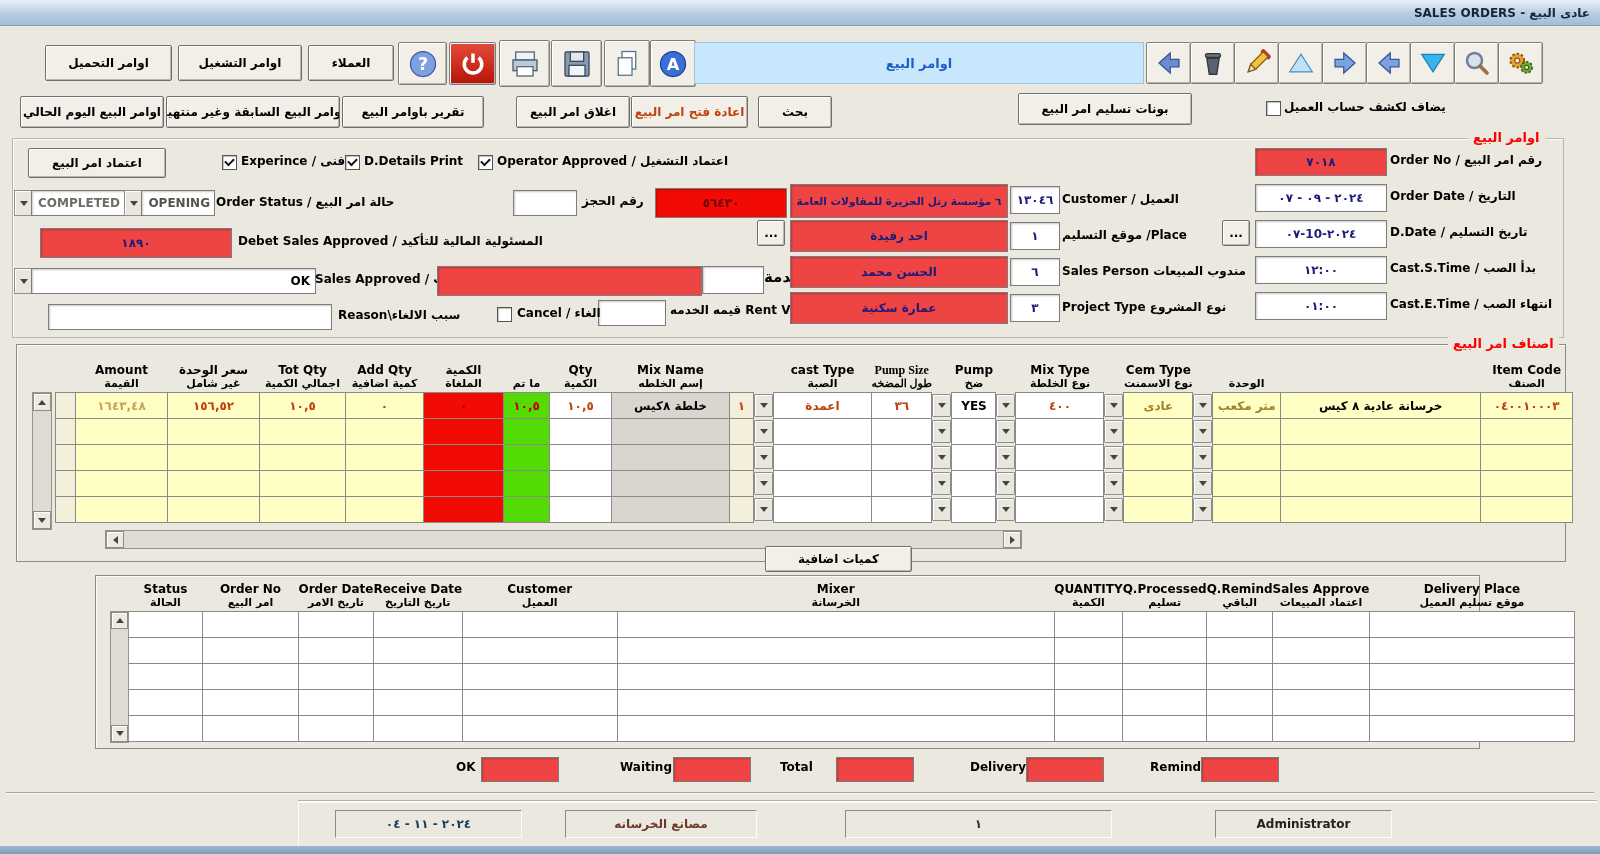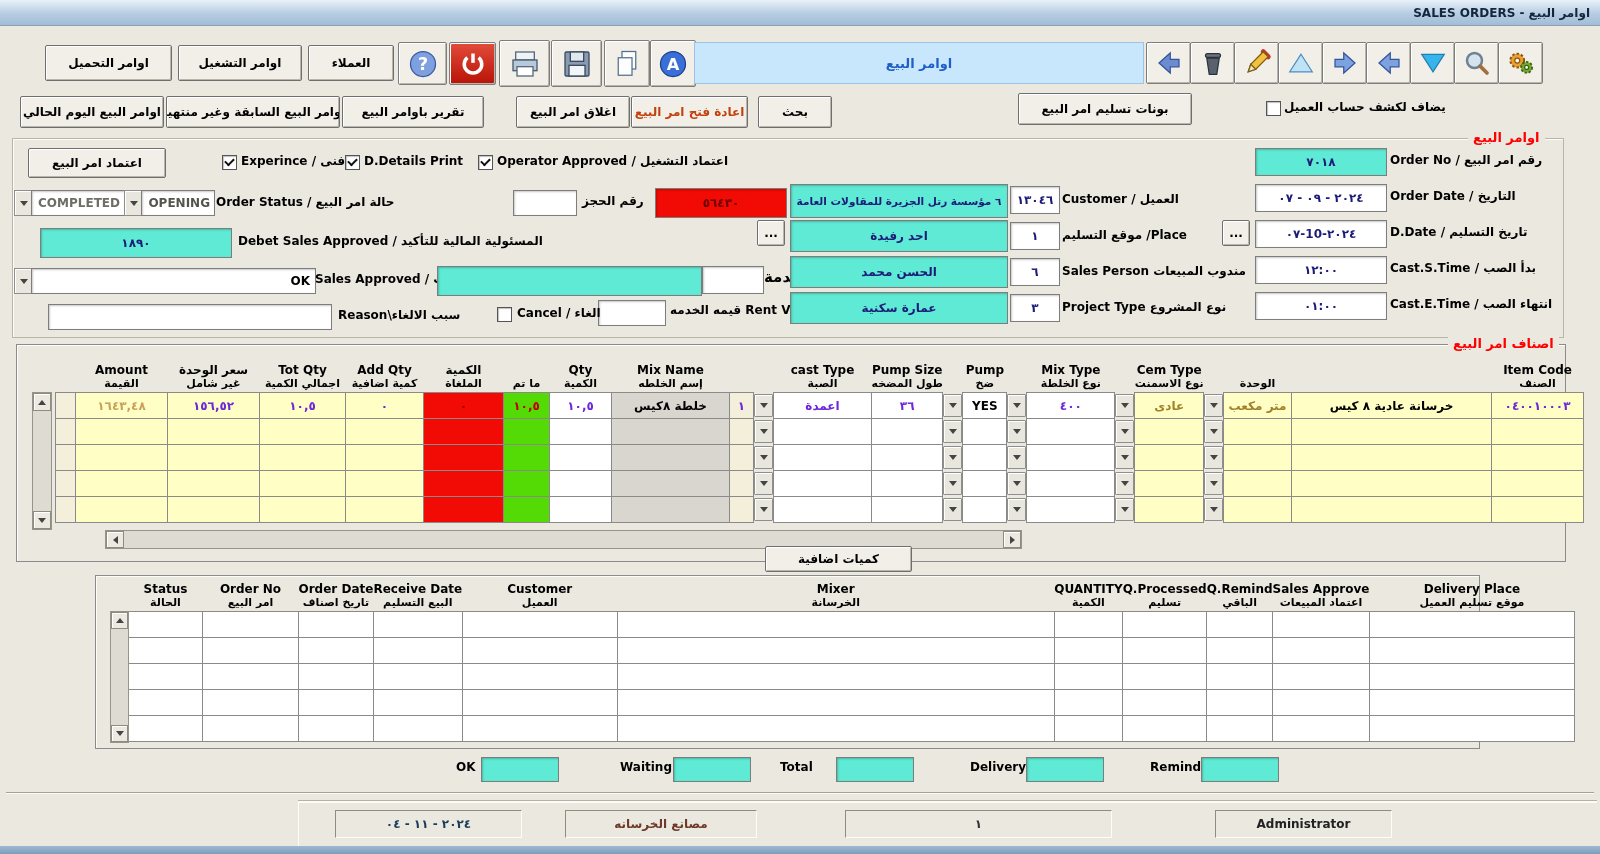--- a/index.html
+++ b/index.html
@@ -14,21 +14,21 @@
   
   .btn{position:absolute;background:#f1efe8;border:1px solid #6f6f6f;border-radius:2px;
     box-shadow:inset 1px 1px 0 #ffffff, inset -1px -1px 0 #b9b5a8;
     display:flex;align-items:center;justify-content:center;
     font-size:12px;font-weight:bold;color:#000;white-space:nowrap;overflow:hidden;cursor:default;}
   .btn.disabled{color:#c2410c;}
   .inp{position:absolute;background:#fff;border:1px solid #7d7d7d;
     box-shadow:inset 1px 1px 2px rgba(0,0,0,.22);
     display:flex;align-items:center;justify-content:center;
     font-size:12px;font-weight:bold;color:#1b1b78;white-space:nowrap;overflow:hidden;}
-  .inp.yellow{background:#5eead4;}
+  .inp.yellow{background:#ef4444;}
   .inp.red{background:#f10b04;color:#6e0000;}
   .lbl{position:absolute;font-size:12px;font-weight:bold;color:#000;white-space:nowrap;}
   .red-title{position:absolute;color:#ff0000;font-size:13px;font-weight:bold;
     background:#ebe8df;padding:0 5px;white-space:nowrap;z-index:5;}
   .cb{position:absolute;width:13px;height:13px;background:#fff;border:1px solid #555;
     box-shadow:inset 1px 1px 1px rgba(0,0,0,.25);}
   .cb.checked::after{content:"";position:absolute;left:2px;top:2px;width:7px;height:4px;
     border-left:2px solid #111;border-bottom:2px solid #111;transform:rotate(-45deg);}
   .dd{width:17px;height:21px;margin:auto;background:#e9e6de;border:1px solid #8e8e8e;border-radius:1px;
     box-shadow:inset 1px 1px 0 #fff;display:flex;align-items:center;justify-content:center;}
@@ -52,21 +52,21 @@
   
   table{border-collapse:collapse;table-layout:fixed;position:absolute;}
   th.hdr{border:none;padding:0 0 2px 0;vertical-align:bottom;text-align:center;overflow:visible;}
   .h-en{font-size:12px;font-weight:bold;white-space:nowrap;line-height:14px;}
   .h-ar{font-size:11px;font-weight:bold;white-space:nowrap;line-height:13px;}
   td.gcell{border:1px solid #8a8a8a;height:25px;font-size:12px;font-weight:bold;
     text-align:center;white-space:nowrap;overflow:hidden;padding:0 2px;}
   td.combo-cell{border:none;padding:0;}
   .c-yellow{background:#ffffc5;} .c-red{background:#f10b04;} .c-green{background:#54da04;}
   .c-white{background:#fff;} .c-gray{background:#d9d6d0;} .c-beige{background:#f3efdb;}
-  .v-navy{color:#6d28d9;} .v-pale{color:#c9a158;} .v-dred{color:#8c0000;}
+  .v-navy{color:#c2410c;} .v-pale{color:#c9a158;} .v-dred{color:#8c0000;}
   .v-red{color:#c00000;} .v-black{color:#000;} .v-brown{color:#a3802a;}
   #orders-table td.gcell{background:#fff;height:25px;}
   .cell-rtl{direction:rtl;text-align:right;}
   
   .vscroll,.hscroll{position:absolute;background:#dedbd2;border:1px solid #979489;}
   .sbtn{position:absolute;background:#ece9e0;border:1px solid #8e8b80;box-shadow:inset 1px 1px 0 #fff;
     display:flex;align-items:center;justify-content:center;}
   .tri-up{width:0;height:0;border-left:4px solid transparent;border-right:4px solid transparent;border-bottom:5px solid #444;}
   .tri-dn{width:0;height:0;border-left:4px solid transparent;border-right:4px solid transparent;border-top:5px solid #444;}
   .tri-lf{width:0;height:0;border-top:4px solid transparent;border-bottom:4px solid transparent;border-right:5px solid #444;}
@@ -78,21 +78,21 @@
     background:#ebe8df;display:flex;align-items:center;justify-content:center;
     font-size:12px;font-weight:bold;white-space:nowrap;}
   #bottom-strip{left:0;top:846px;width:1600px;height:8px;
     background:linear-gradient(#9db8d2,#7e9cba);}
   #client-divider{left:6px;top:792px;width:1588px;height:0;border-top:1px solid #a5a196;border-bottom:1px solid #fdfcf8;}
 </style>
 </head>
 <body>
 
 <div class="abs" id="titlebar">
-  <span dir="rtl">اوامر البيع - SALES ORDERS</span>
+  <span dir="rtl">عادى البيع - SALES ORDERS</span>
 </div>
 
 <div class="btn" style="left:45px;top:45px;width:125px;height:34px">اوامر التحميل</div>
 <div class="btn" style="left:178px;top:45px;width:122px;height:34px">اوامر التشغيل</div>
 <div class="btn" style="left:308px;top:45px;width:84px;height:34px">العملاء</div>
 
 <div class="icobtn" style="left:398px;top:42px;width:47px;height:41px">
   <svg width="30" height="30" viewBox="0 0 24 24">
     <circle cx="12" cy="12" r="10" fill="#7ea0e0" stroke="#38589c"></circle>
     <text x="12" y="17" font-size="14" font-weight="bold" fill="#fff" text-anchor="middle">?</text>
@@ -338,21 +338,21 @@
           <div class="h-ar"></div>
         </th>
         <th class="hdr" style="height: 40px;">
           <div class="h-en"></div>
           <div class="h-ar"></div>
         </th>
         <th class="hdr" style="height: 40px;">
           <div class="h-en">cast Type</div>
           <div class="h-ar">الصبة</div>
         </th>
-        <th class="hdr" style="height: 40px;">
+        <th class="hdr" style="height: 40px; font-family: Liberation Serif, serif;">
           <div class="h-en">Pump Size</div>
           <div class="h-ar">طول المضخه</div>
         </th>
         <th class="hdr" style="height: 40px;">
           <div class="h-en"></div>
           <div class="h-ar"></div>
         </th>
         <th class="hdr" style="height: 40px;">
           <div class="h-en">Pump</div>
           <div class="h-ar">ضخ</div>
@@ -607,25 +607,25 @@
         <th class="hdr" style="height: 32px;">
           <div class="h-en">Status</div>
           <div class="h-ar">الحالة</div>
         </th>
         <th class="hdr" style="height: 32px;">
           <div class="h-en">Order No</div>
           <div class="h-ar">امر البيع</div>
         </th>
         <th class="hdr" style="height: 32px;">
           <div class="h-en">Order Date</div>
-          <div class="h-ar">تاريخ اصناف</div>
+          <div class="h-ar">تاريخ الامر</div>
         </th>
         <th class="hdr" style="height: 32px;">
           <div class="h-en">Receive Date</div>
-          <div class="h-ar">البيع التسليم</div>
+          <div class="h-ar">تاريخ التاريخ</div>
         </th>
         <th class="hdr" style="height: 32px;">
           <div class="h-en">Customer</div>
           <div class="h-ar">العميل</div>
         </th>
         <th class="hdr" style="height: 32px;">
           <div class="h-en">Mixer</div>
           <div class="h-ar">الخرسانة</div>
         </th>
         <th class="hdr" style="height: 32px;">

